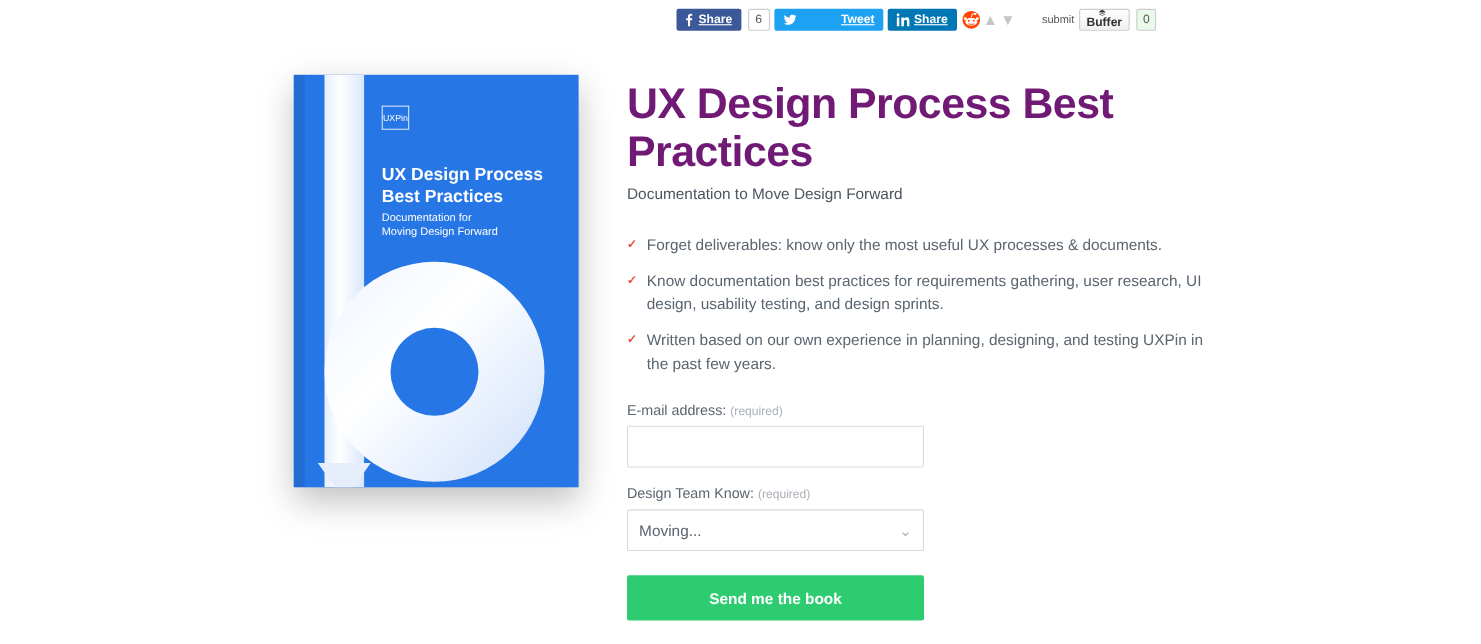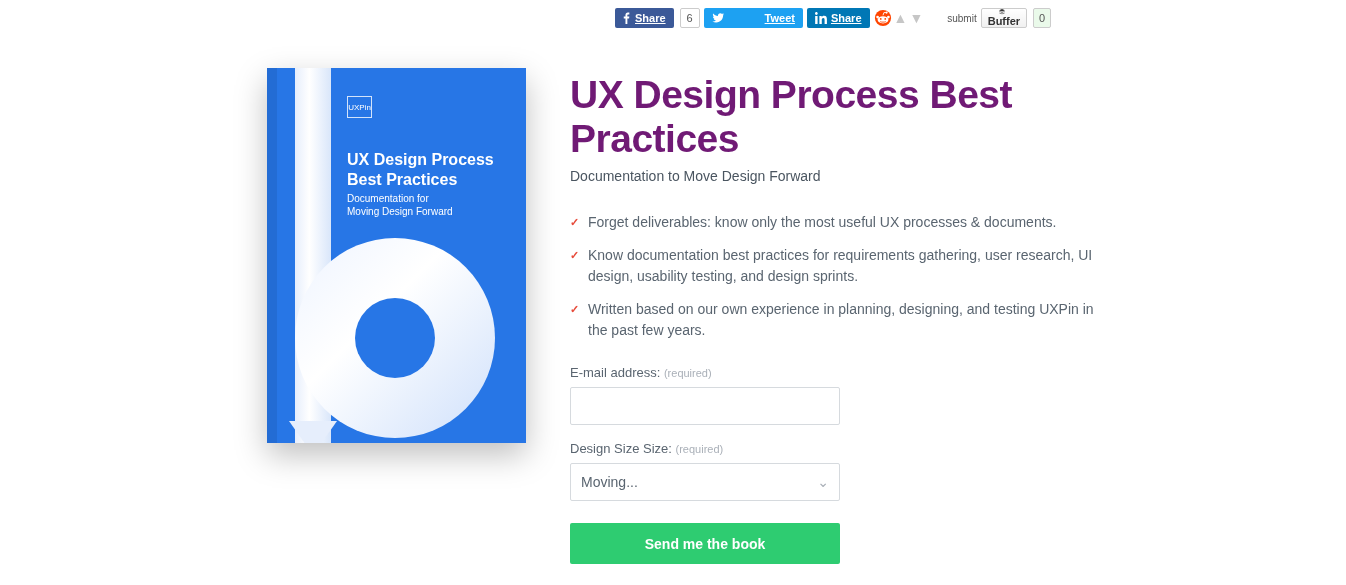--- a/index.html
+++ b/index.html
@@ -130,21 +130,21 @@
   <div class="form-group">
     <div class="label-row">
       <span>E-mail address:</span>
       <span class="req">(required)</span>
     </div>
     <input class="input" type="text" style="">
   </div>
 
   <div class="form-group sel">
     <div class="label-row">
-      <span>Design Size Size:</span>
+      <span>Design Team Know:</span>
       <span class="req">(required)</span>
     </div>
     <div class="select">
       <span>Moving...</span>
       <span class="chev">⌄</span>
     </div>
   </div>
 
   <button class="submit-btn">Send me the book</button>
 </div>

